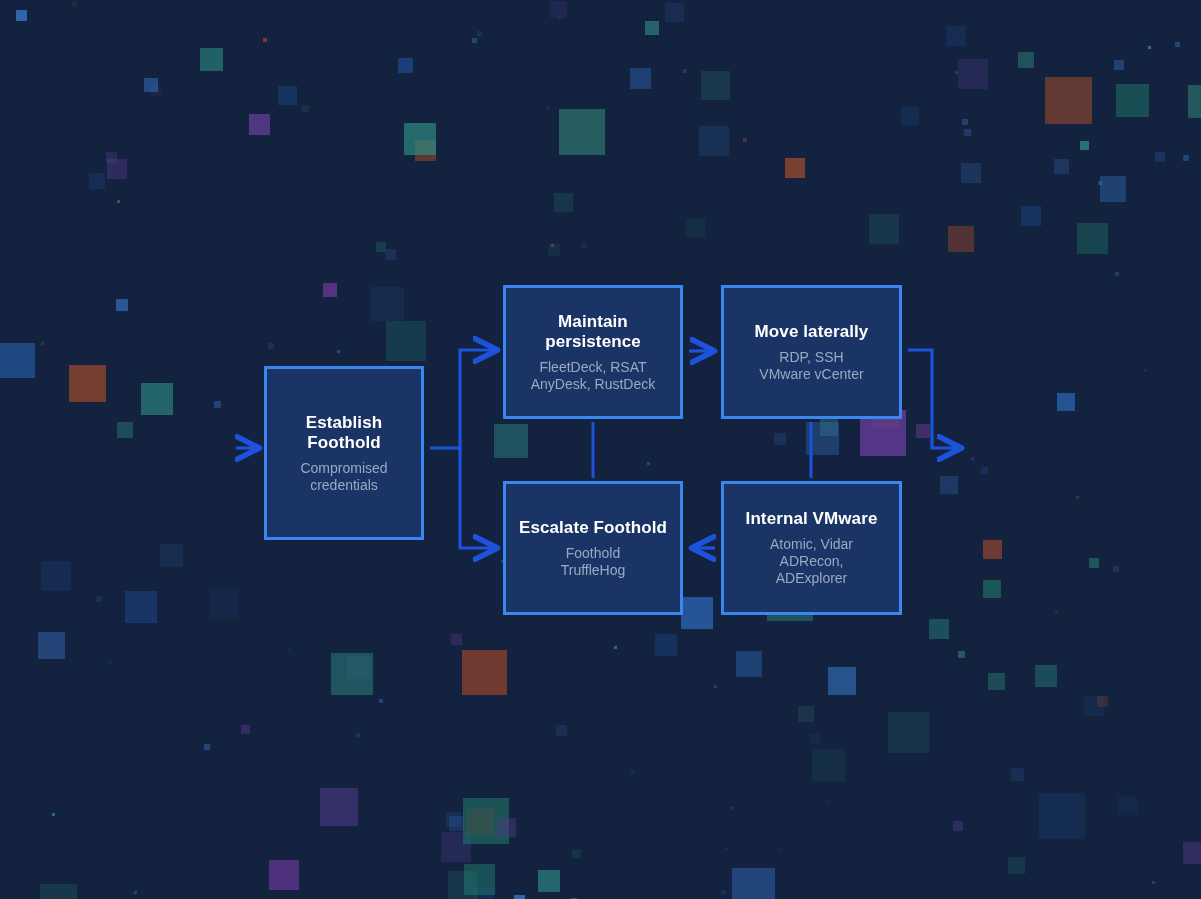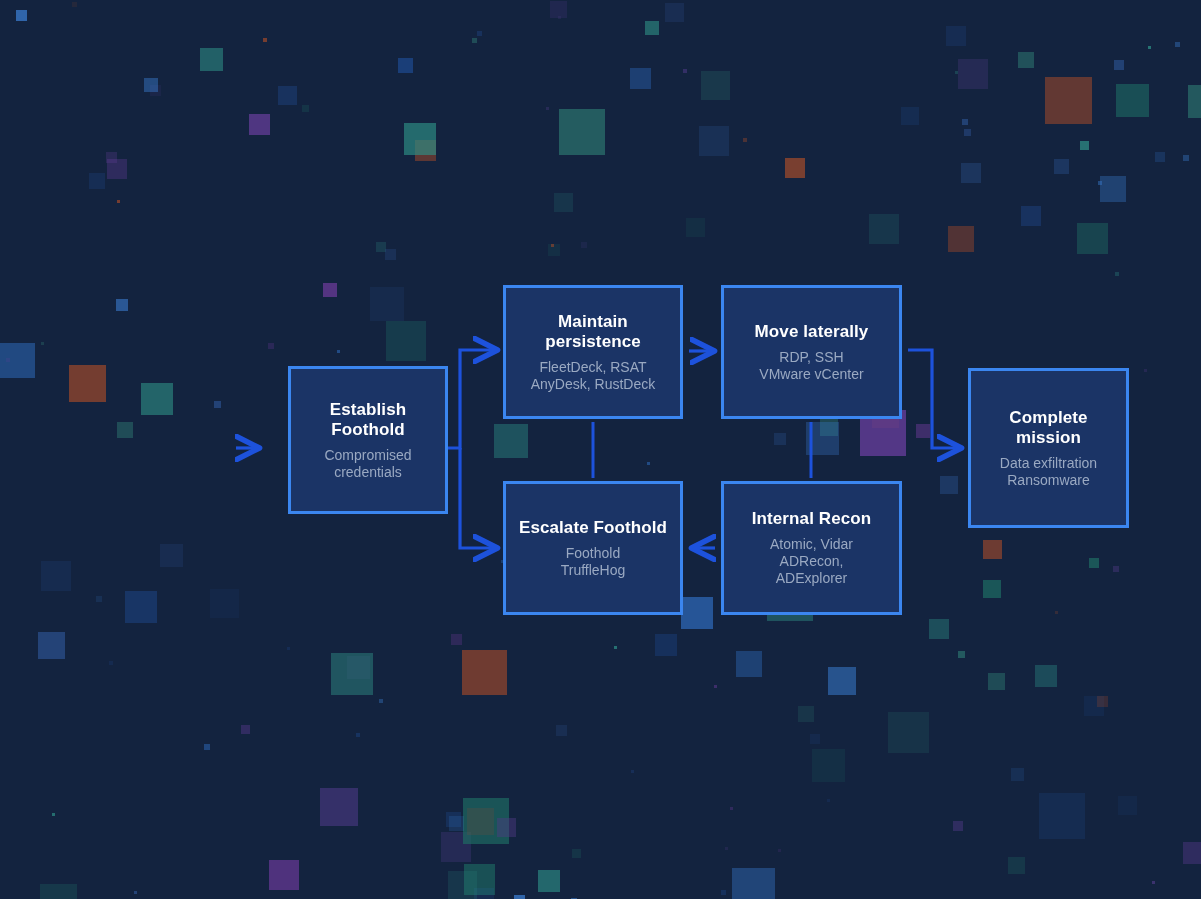--- a/index.html
+++ b/index.html
@@ -259,21 +259,21 @@
       <path d="M430,448 L460,448 L460,350 L497,350" marker-end="url(#ah)"></path>
       <path d="M460,448 L460,548 L497,548" marker-end="url(#ah)"></path>
       <path d="M689,351 L714,351" marker-end="url(#ah)"></path>
       <path d="M908,350 L932,350 L932,448 L961,448" marker-end="url(#ah)"></path>
       <path d="M715,548 L692,548" marker-end="url(#ah)"></path>
       <path d="M593,422 L593,478" stroke-width="3"></path>
       <path d="M811,422 L811,478" stroke-width="3"></path>
     </g>
   </svg>
 
-  <div class="node" id="n1" style="left: 264px; top: 366px; width: 160px; height: 148px; margin-left: 24px;">
+  <div class="node" id="n1" style="left: 264px; top: 366px; width: 160px; height: 174px;">
     <div class="title">Establish
 Foothold</div>
     <div class="sub">Compromised
 credentials</div>
   </div>
   <div class="node" id="n2" style="left: 503px; top: 285px; width: 180px; height: 134px;">
     <div class="title">Maintain
 persistence</div>
     <div class="sub">FleetDeck, RSAT
 AnyDesk, RustDeck</div>
@@ -282,24 +282,19 @@
     <div class="title">Move laterally</div>
     <div class="sub">RDP, SSH
 VMware vCenter</div>
   </div>
   <div class="node" id="n4" style="left: 503px; top: 481px; width: 180px; height: 134px;">
     <div class="title">Escalate Foothold</div>
     <div class="sub">Foothold
 TruffleHog</div>
   </div>
   <div class="node" id="n5" style="left: 721px; top: 481px; width: 181px; height: 134px;">
-    <div class="title">Internal Recon</div>
+    <div class="title">Internal VMware</div>
     <div class="sub">Atomic, Vidar
 ADRecon,
 ADExplorer</div>
   </div>
-  <div class="node" id="n6" style="left: 968px; top: 368px; width: 161px; height: 160px;">
-    <div class="title">Complete mission</div>
-    <div class="sub">Data exfiltration
-Ransomware</div>
-  </div>
 
 </div>
 
 </body></html>

